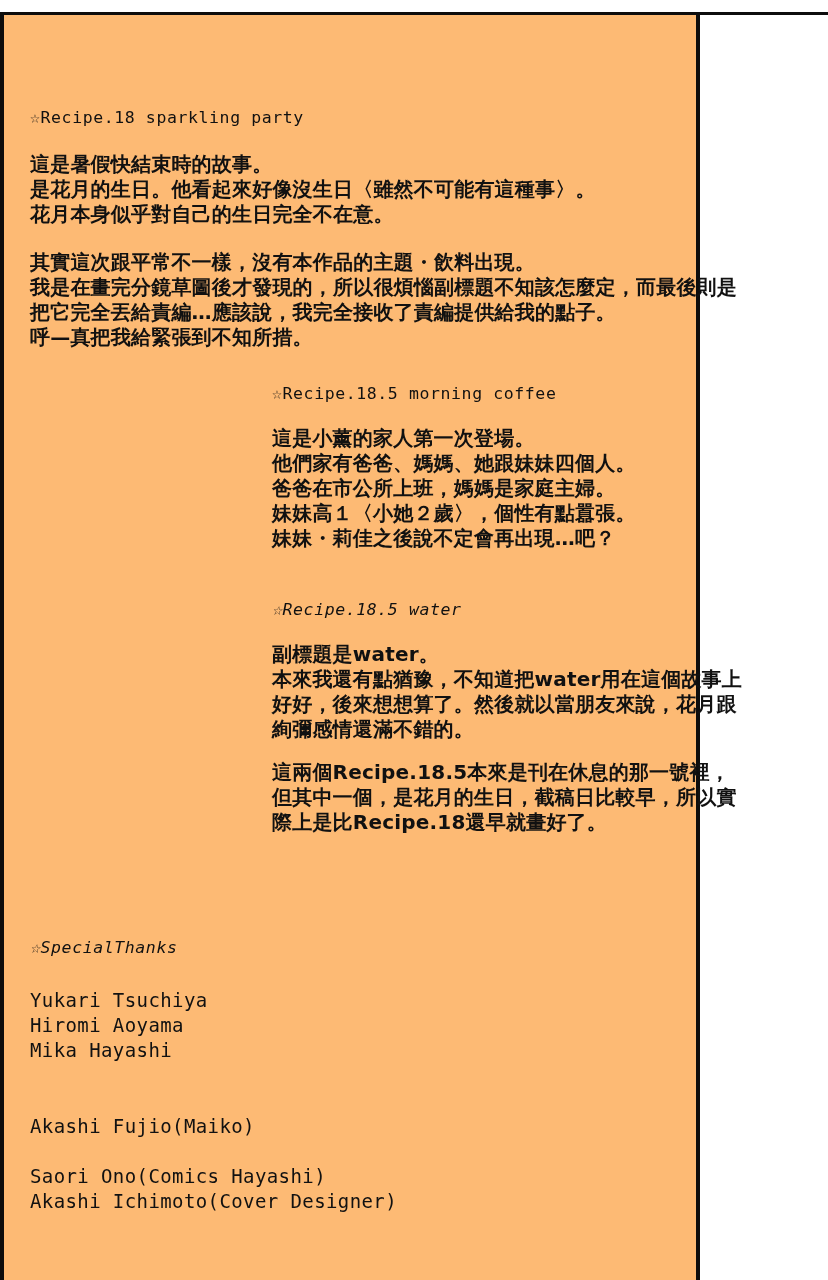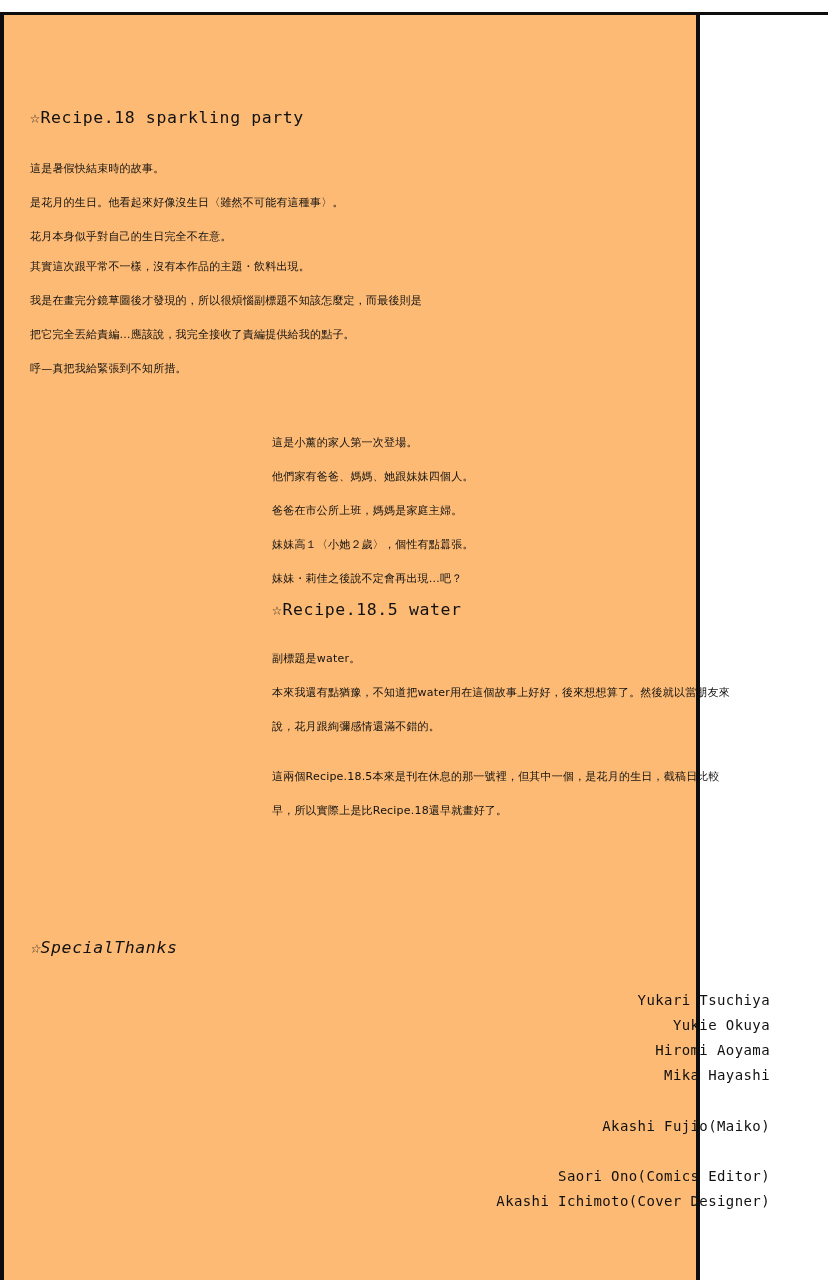--- a/index.html
+++ b/index.html
@@ -56,49 +56,49 @@
 
   .heading {
     font-family: "DejaVu Sans Mono", "Liberation Mono", monospace;
     font-size: 16.5px;
     letter-spacing: 0.6px;
     color: #111111;
     white-space: pre;
     line-height: 1.2;
   }
   .para {
-    font-size: 11px;
-    line-height: 34px;
+    font-size: 20px;
+    line-height: 25px;
     color: #111111;
     letter-spacing: 0.2px;
+    font-weight: bold;
   }
   .para div {
     white-space: pre-wrap;
   }
   .para-narrow {
     width: 470px;
   }
   .credit-line {
     font-family: "DejaVu Sans Mono", "Liberation Mono", monospace;
-    font-size: 14px;
+    font-size: 19px;
     line-height: 25px;
     letter-spacing: 0.4px;
     color: #111111;
     white-space: pre;
-    text-align: right;
   }
 
   .s1-h  { top: 96px; }
   .s1-p  { top: 140px; }
   .s2-p  { top: 238px; }
 
   .s3-h  { top: 372px; }
   .s3-p  { top: 414px; }
 
-  .s4-h  { top: 588px; }
+  .s4-h  { top: 588px; font-style: italic; }
   .s4-p  { top: 630px; }
   .s5-p  { top: 748px; }
 
   .s6-h  { top: 926px; font-style: italic; }
   .s6-list { top: 976px; }
   .s6-editor { top: 1102px; }
   .s6-others { top: 1152px; }
 </style>
 </head>
 <body>
@@ -120,20 +120,21 @@
 花月本身似乎對自己的生日完全不在意。</div>
     </div>
 
     <div class="block-left para s2-p">
       <div>其實這次跟平常不一樣，沒有本作品的主題・飲料出現。
 我是在畫完分鏡草圖後才發現的，所以很煩惱副標題不知該怎麼定，而最後則是
 把它完全丟給責編…應該說，我完全接收了責編提供給我的點子。
 呼—真把我給緊張到不知所措。</div>
     </div>
 
+    <div class="block-indent heading s3-h">☆Recipe.18.5 morning coffee</div>
 
     <div class="block-indent para s3-p">
       <div>這是小薰的家人第一次登場。
 他們家有爸爸、媽媽、她跟妹妹四個人。
 爸爸在市公所上班，媽媽是家庭主婦。
 妹妹高１〈小她２歲〉，個性有點囂張。
 妹妹・莉佳之後說不定會再出現…吧？</div>
     </div>
 
     <div class="block-indent heading s4-h">☆Recipe.18.5 water</div>
@@ -144,26 +145,25 @@
     </div>
 
     <div class="block-indent para para-narrow s5-p">
       <div>這兩個Recipe.18.5本來是刊在休息的那一號裡，但其中一個，是花月的生日，截稿日比較早，所以實際上是比Recipe.18還早就畫好了。</div>
     </div>
 
     <div class="block-left heading s6-h">☆SpecialThanks</div>
 
     <div class="block-left s6-list">
       <div class="credit-line">Yukari Tsuchiya</div>
-      <div class="credit-line">Yukie Okuya</div>
       <div class="credit-line">Hiromi Aoyama</div>
       <div class="credit-line">Mika Hayashi</div>
     </div>
 
     <div class="block-left credit-line s6-editor">Akashi Fujio(Maiko)</div>
 
     <div class="block-left s6-others">
-      <div class="credit-line">Saori Ono(Comics Editor)</div>
+      <div class="credit-line">Saori Ono(Comics Hayashi)</div>
       <div class="credit-line">Akashi Ichimoto(Cover Designer)</div>
     </div>
 
   </div>
 </div>
 
 </body></html>

